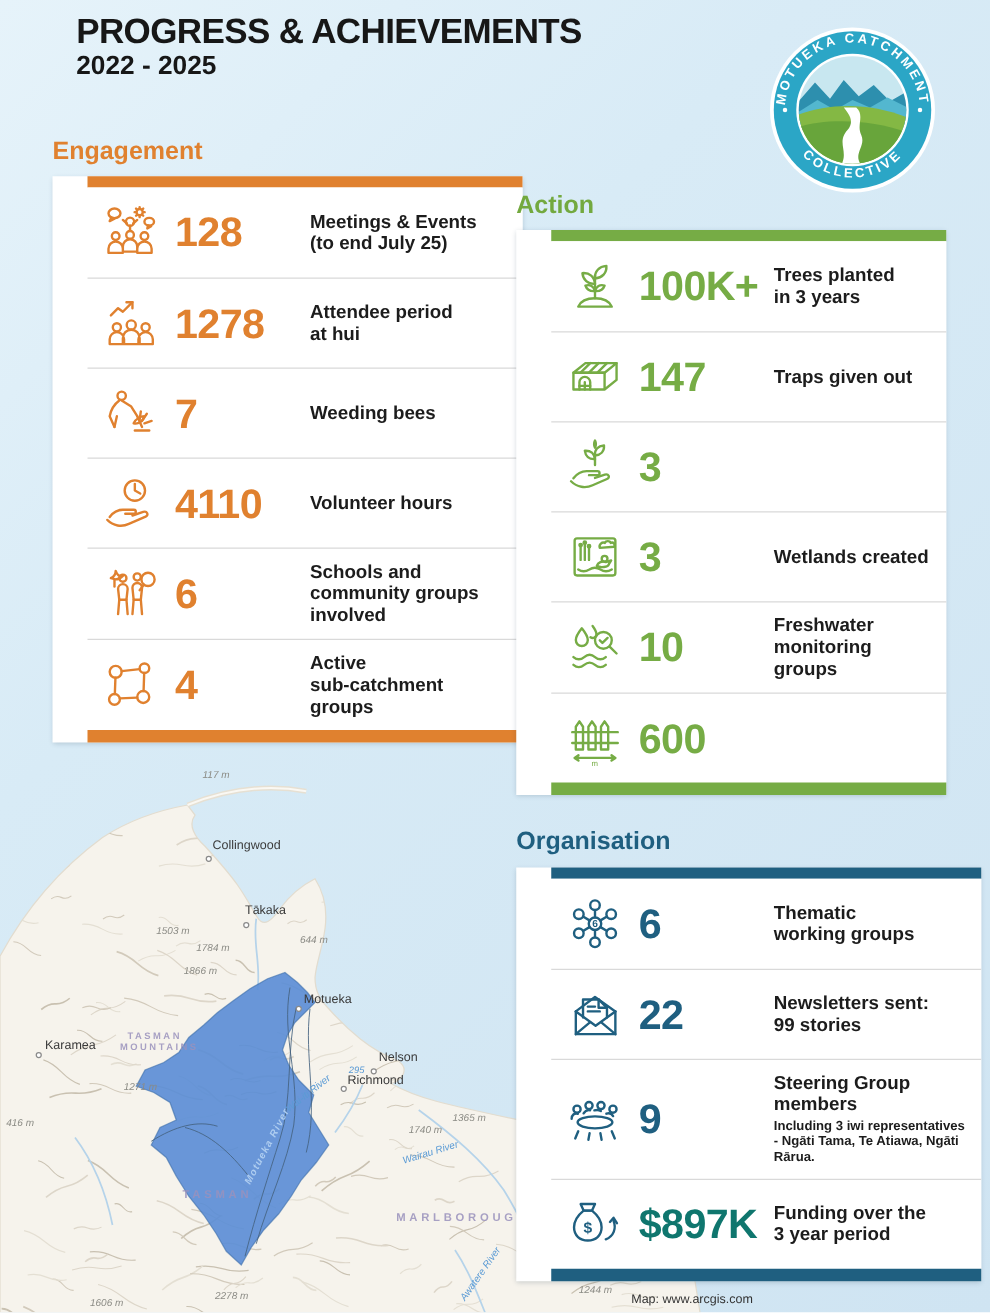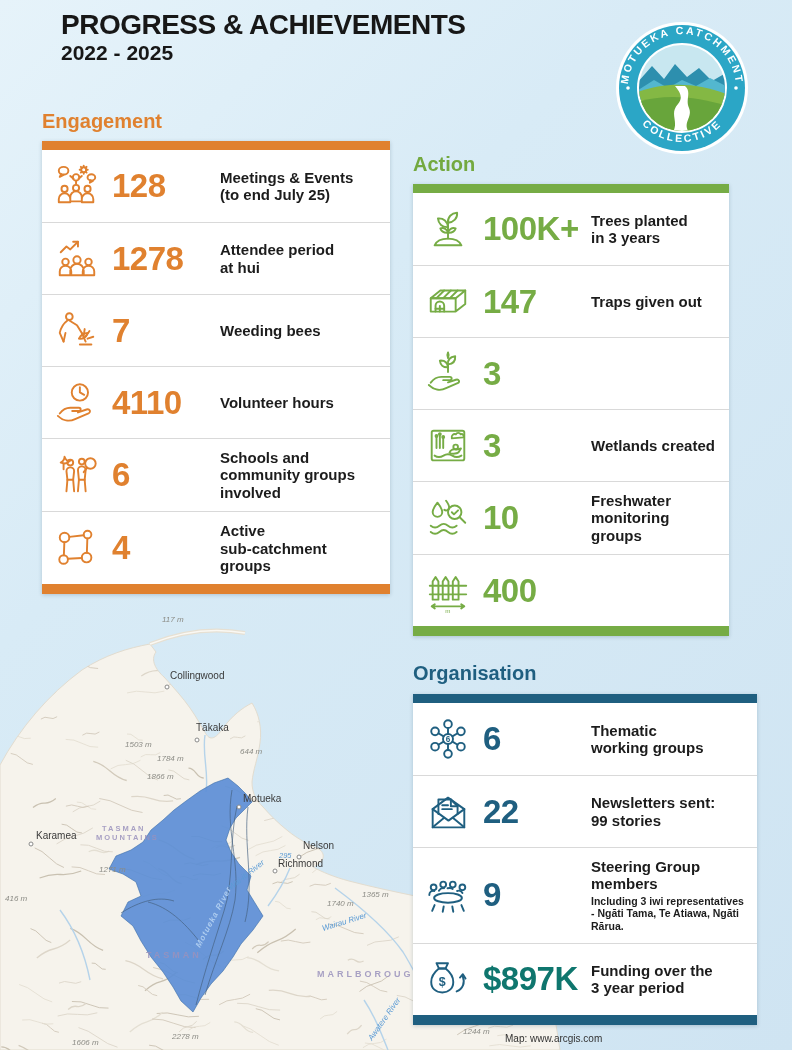--- a/index.html
+++ b/index.html
@@ -9,21 +9,21 @@
   
   .hdr{position:absolute;left:42px;top:10px;z-index:3;color:#171717;margin-left:19px;}
   .hdr h1{margin:0;font-size:28px;line-height:1.05;font-weight:bold;letter-spacing:-.5px;}
   .hdr .sub{font-size:21px;font-weight:bold;margin-top:2px;}
   
   .sec-title{position:absolute;z-index:3;font-size:20px;font-weight:bold;}
   .sec-title.eng{left:42px;top:110px;color:#e0812f;}
   .sec-title.act{left:413px;top:153px;color:#73a93f;}
   .sec-title.org{left:413px;top:662px;color:#1f5f80;}
   
-  .panel{position:absolute;z-index:2;background:#fff;box-shadow:0 1px 4px rgba(30,60,80,.22);}
+  .panel{position:absolute;z-index:2;background:#fff;box-shadow:0 1px 4px rgba(30,60,80,.22);padding-left:28px;}
   .panel .bar{height:9px;width:100%;}
   .panel .bar.bottom{height:10px;}
   #panel-engagement{left:42px;top:141px;width:348px;}
   #panel-action{left:413px;top:184px;width:316px;}
   #panel-organisation{left:413px;top:694px;width:344px;}
   .stat-row{display:flex;align-items:center;min-height:72px;padding:10px 10px 10px 12px;box-sizing:border-box;background:#fff;}
   .stat-row + .stat-row{border-top:1px solid #d9d9d9;}
   .stat-row .icon{width:46px;height:46px;flex:0 0 46px;}
   .stat-row .icon svg{width:46px;height:46px;display:block;}
   .stat-row .val{flex:0 0 108px;margin-left:12px;font-size:33px;font-weight:bold;letter-spacing:-.5px;}
@@ -587,21 +587,21 @@
         <span class="icon" style="color: rgb(118, 172, 69);">
           <svg viewBox="0 0 48 48">
             <g fill="none" stroke="currentColor" stroke-width="2" stroke-linecap="round" stroke-linejoin="round">
               <path d="M8 14l3-4.5L14 14v19H8zM18.5 14l3-4.5 3 4.5v19h-6zM29 14l3-4.5L35 14v19h-6z"></path>
               <path d="M5 18.5h38M5 27.5h38"></path>
               <path d="M7 40h34M7 40l3.2-2.2M7 40l3.2 2.2M41 40l-3.2-2.2M41 40l-3.2 2.2"></path>
               <text x="21" y="47" font-size="6.5" fill="currentColor" stroke="none" font-family="Liberation Sans,sans-serif">m</text>
             </g>
           </svg>
         </span>
-        <span class="val" style="color: rgb(118, 172, 69);">400</span>
+        <span class="val" style="color: rgb(118, 172, 69);">600</span>
       </div>
       <div class="bar bottom" style="background: rgb(118, 172, 69);"></div>
     </div>
   <div class="panel" id="panel-organisation">
       <div class="bar" style="background: rgb(31, 95, 128);"></div>
       <div class="stat-row">
         <span class="icon" style="color: rgb(31, 95, 128);">
           <svg viewBox="0 0 48 48">
             <g fill="none" stroke="currentColor" stroke-width="2" stroke-linecap="round" stroke-linejoin="round">
               <circle cx="24" cy="24" r="5.2"></circle>

